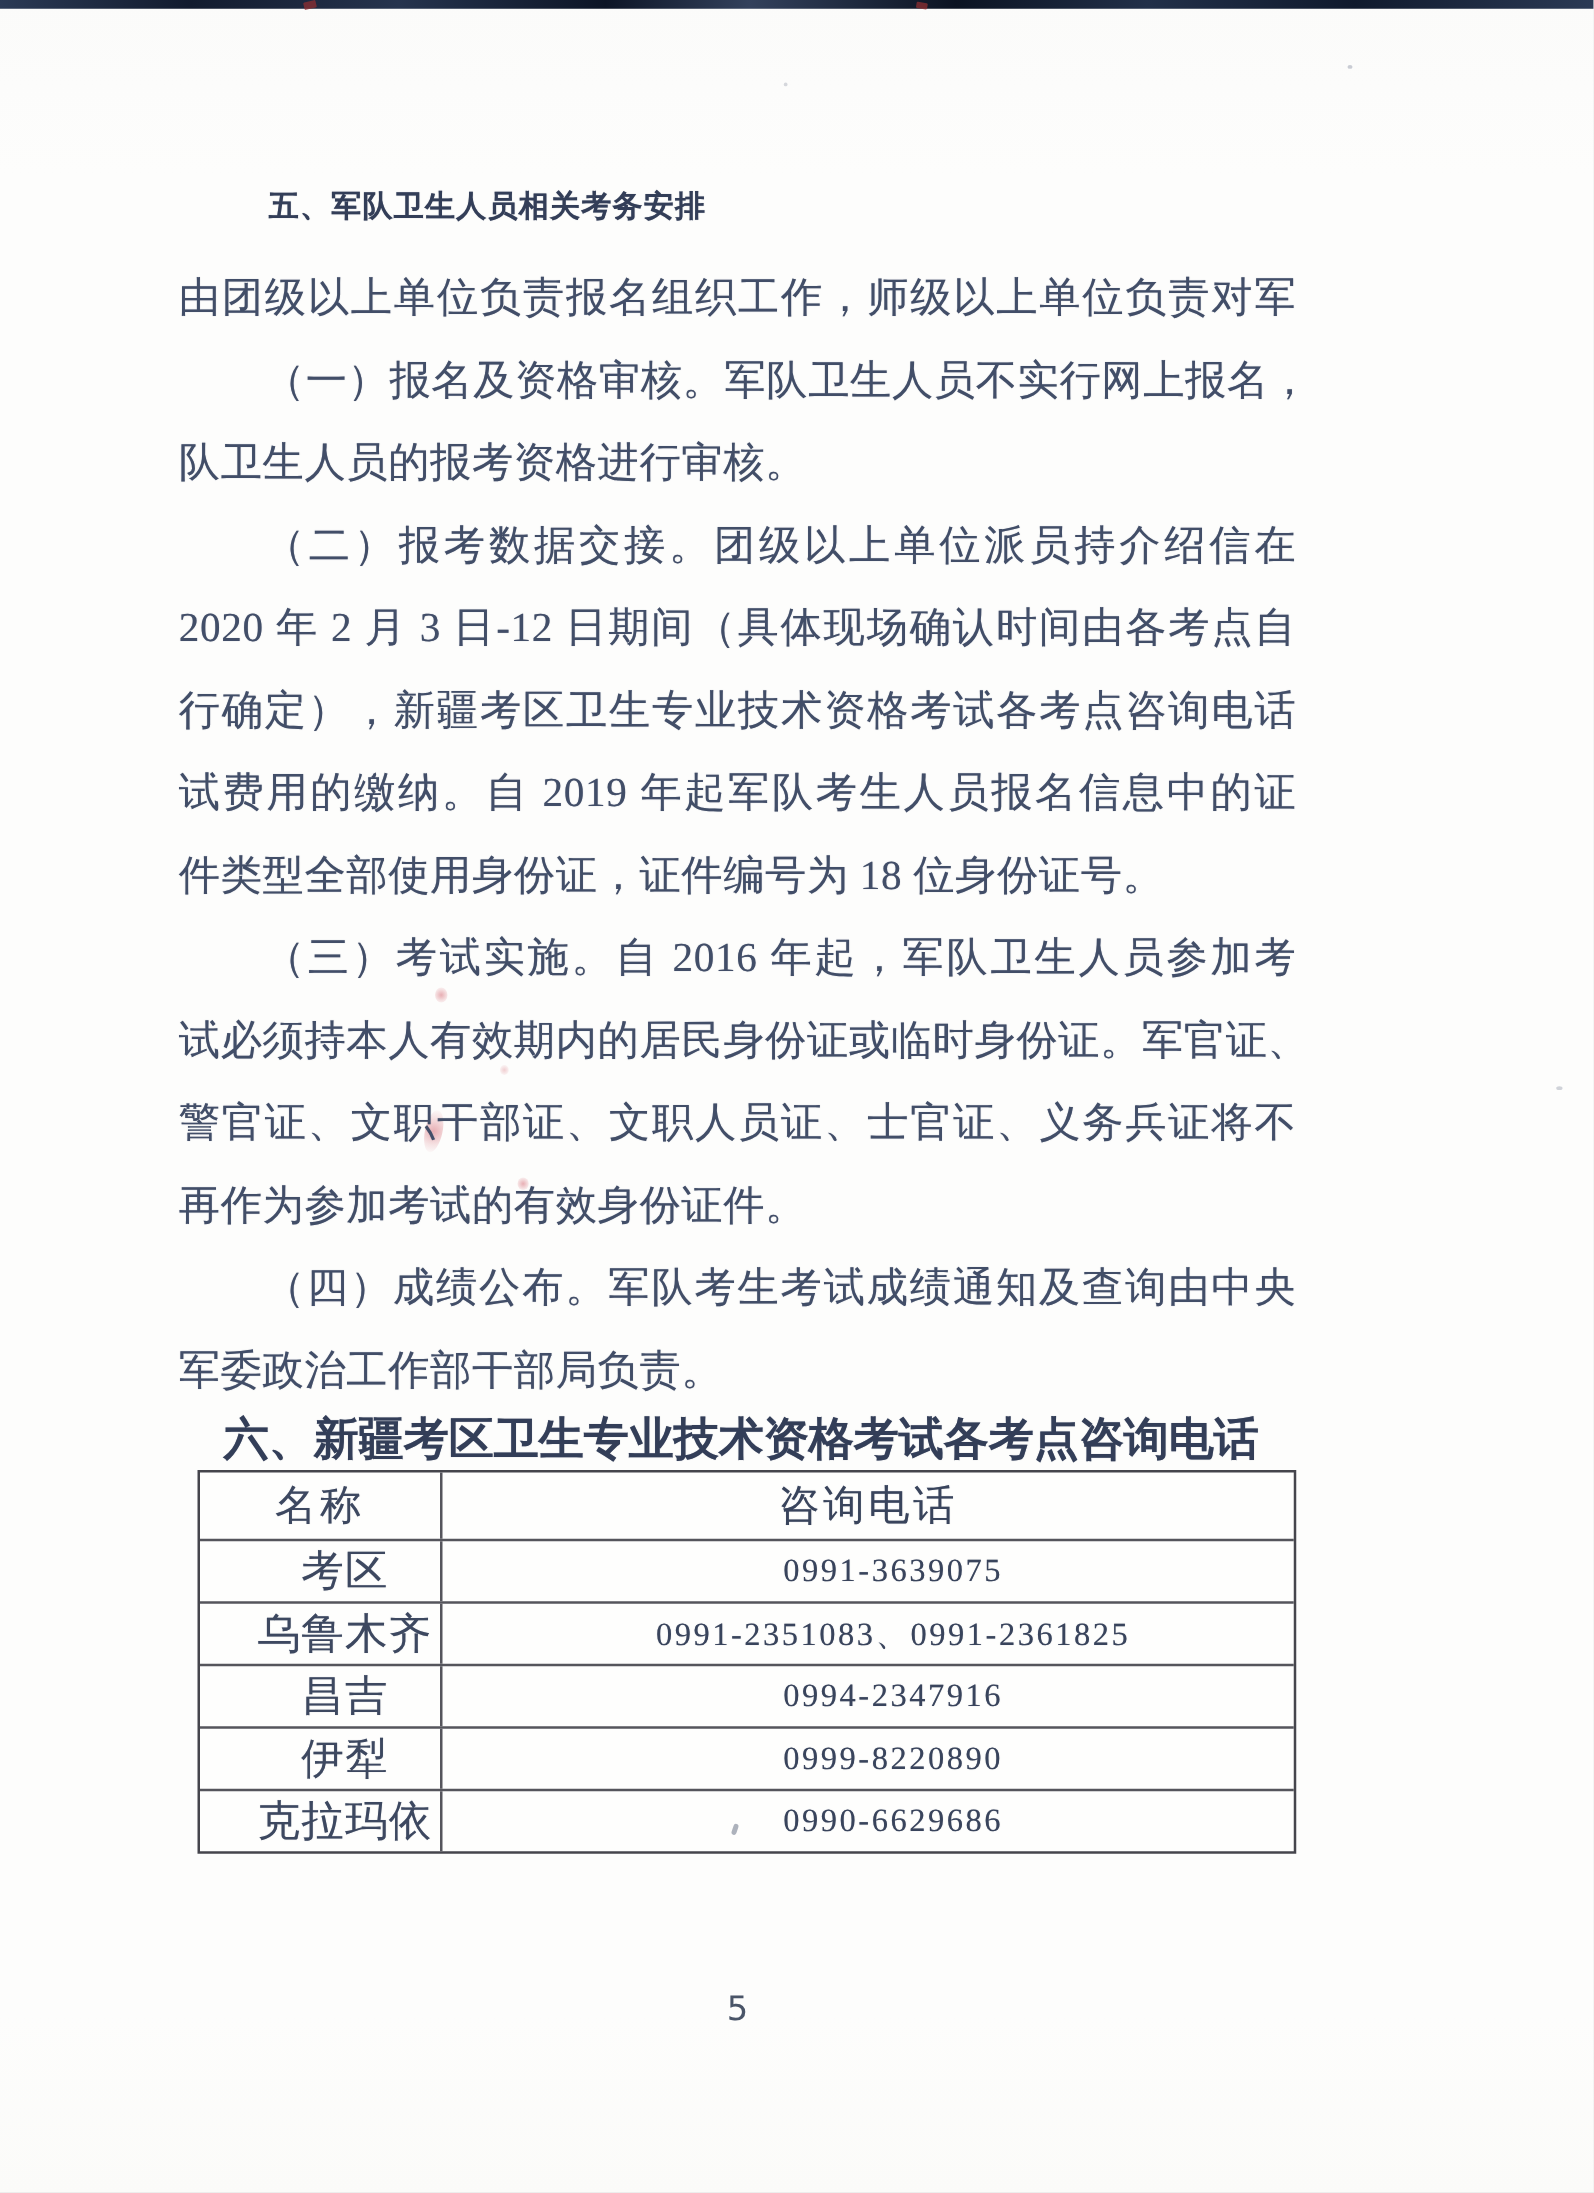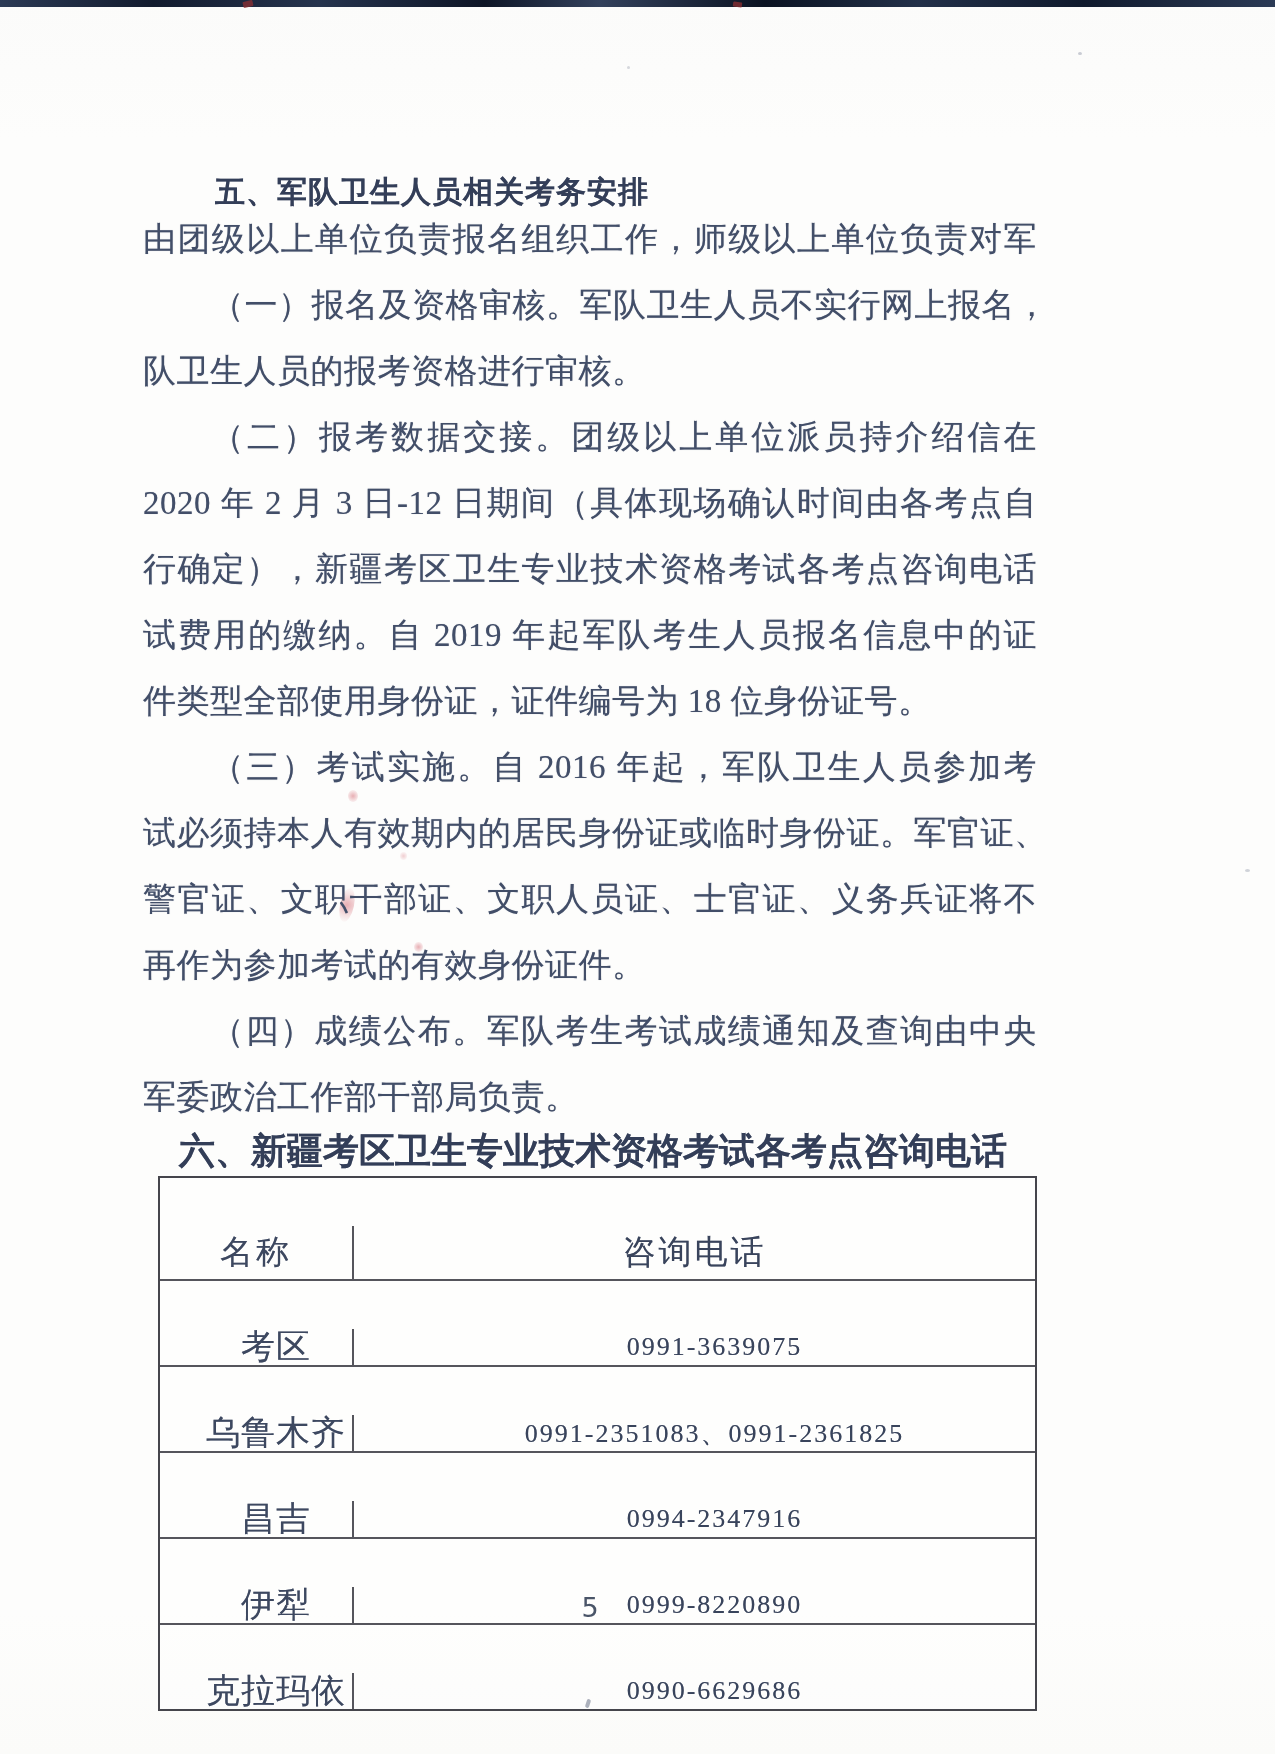--- a/index.html
+++ b/index.html
@@ -22,21 +22,21 @@
   .red-mark.m2{left:733px;top:2px;width:9px;height:5px;transform:rotate(9deg);}
 
   .content{position:absolute;left:143px;top:0;width:894px;}
 
   .sec-heading{
     position:absolute;left:0;width:894px;
     font-family:"Liberation Sans","DejaVu Sans",sans-serif;
     font-weight:700;color:#333e58;
     text-shadow:0 0 .6px rgba(51,62,88,.6);
   }
-  .h-five{top:164px;font-size:30px;line-height:56px;padding-left:72px;letter-spacing:1px;}
+  .h-five{top:138px;font-size:24px;line-height:56px;padding-left:72px;letter-spacing:1px;}
   .h-six{top:1126px;font-size:36px;line-height:50px;padding-left:36px;letter-spacing:0;}
 
   .para{position:absolute;left:0;width:894px;}
   .p1{top:206px;}
   .p2{top:404px;}
   .p3{top:734px;}
   .p4{top:998px;}
   .line{
     width:894px;height:66px;line-height:66px;
     font-size:33px;letter-spacing:.5px;
@@ -54,26 +54,25 @@
     box-sizing:border-box;
     background:rgba(255,255,255,.35);
   }
   .tr{display:flex;border-top:2px solid #55555c;}
   .tr:first-child{border-top:none;}
   .td{
     display:flex;align-items:center;justify-content:center;
     box-sizing:border-box;
     font-size:34px;color:#3d4860;
     text-shadow:0 0 .6px rgba(61,72,96,.5);
-    margin-top:48px;
   }
   .td-name{width:194px;border-right:2px solid #55555c;letter-spacing:1px;}
   .td-phone{flex:1;font-size:26px;letter-spacing:2px;color:#39445c;}
   .tr.hdr .td{height:53px;font-size:33px;letter-spacing:3px;}
-  .tr.row .td{height:36px;padding-left:40px;}
+  .tr.row .td{height:48px;padding-left:40px;}
   .krow{position:relative;}
 
   .page-num{
     position:absolute;left:0;top:1592px;width:894px;
     text-align:center;font-size:27px;color:#4a5568;
     font-family:"DejaVu Sans","Liberation Sans",sans-serif;
   }
 
   
   .smudge{position:absolute;border-radius:50%;background:radial-gradient(circle,rgba(214,110,120,.55) 0%,rgba(214,110,120,.18) 60%,rgba(214,110,120,0) 100%);}

